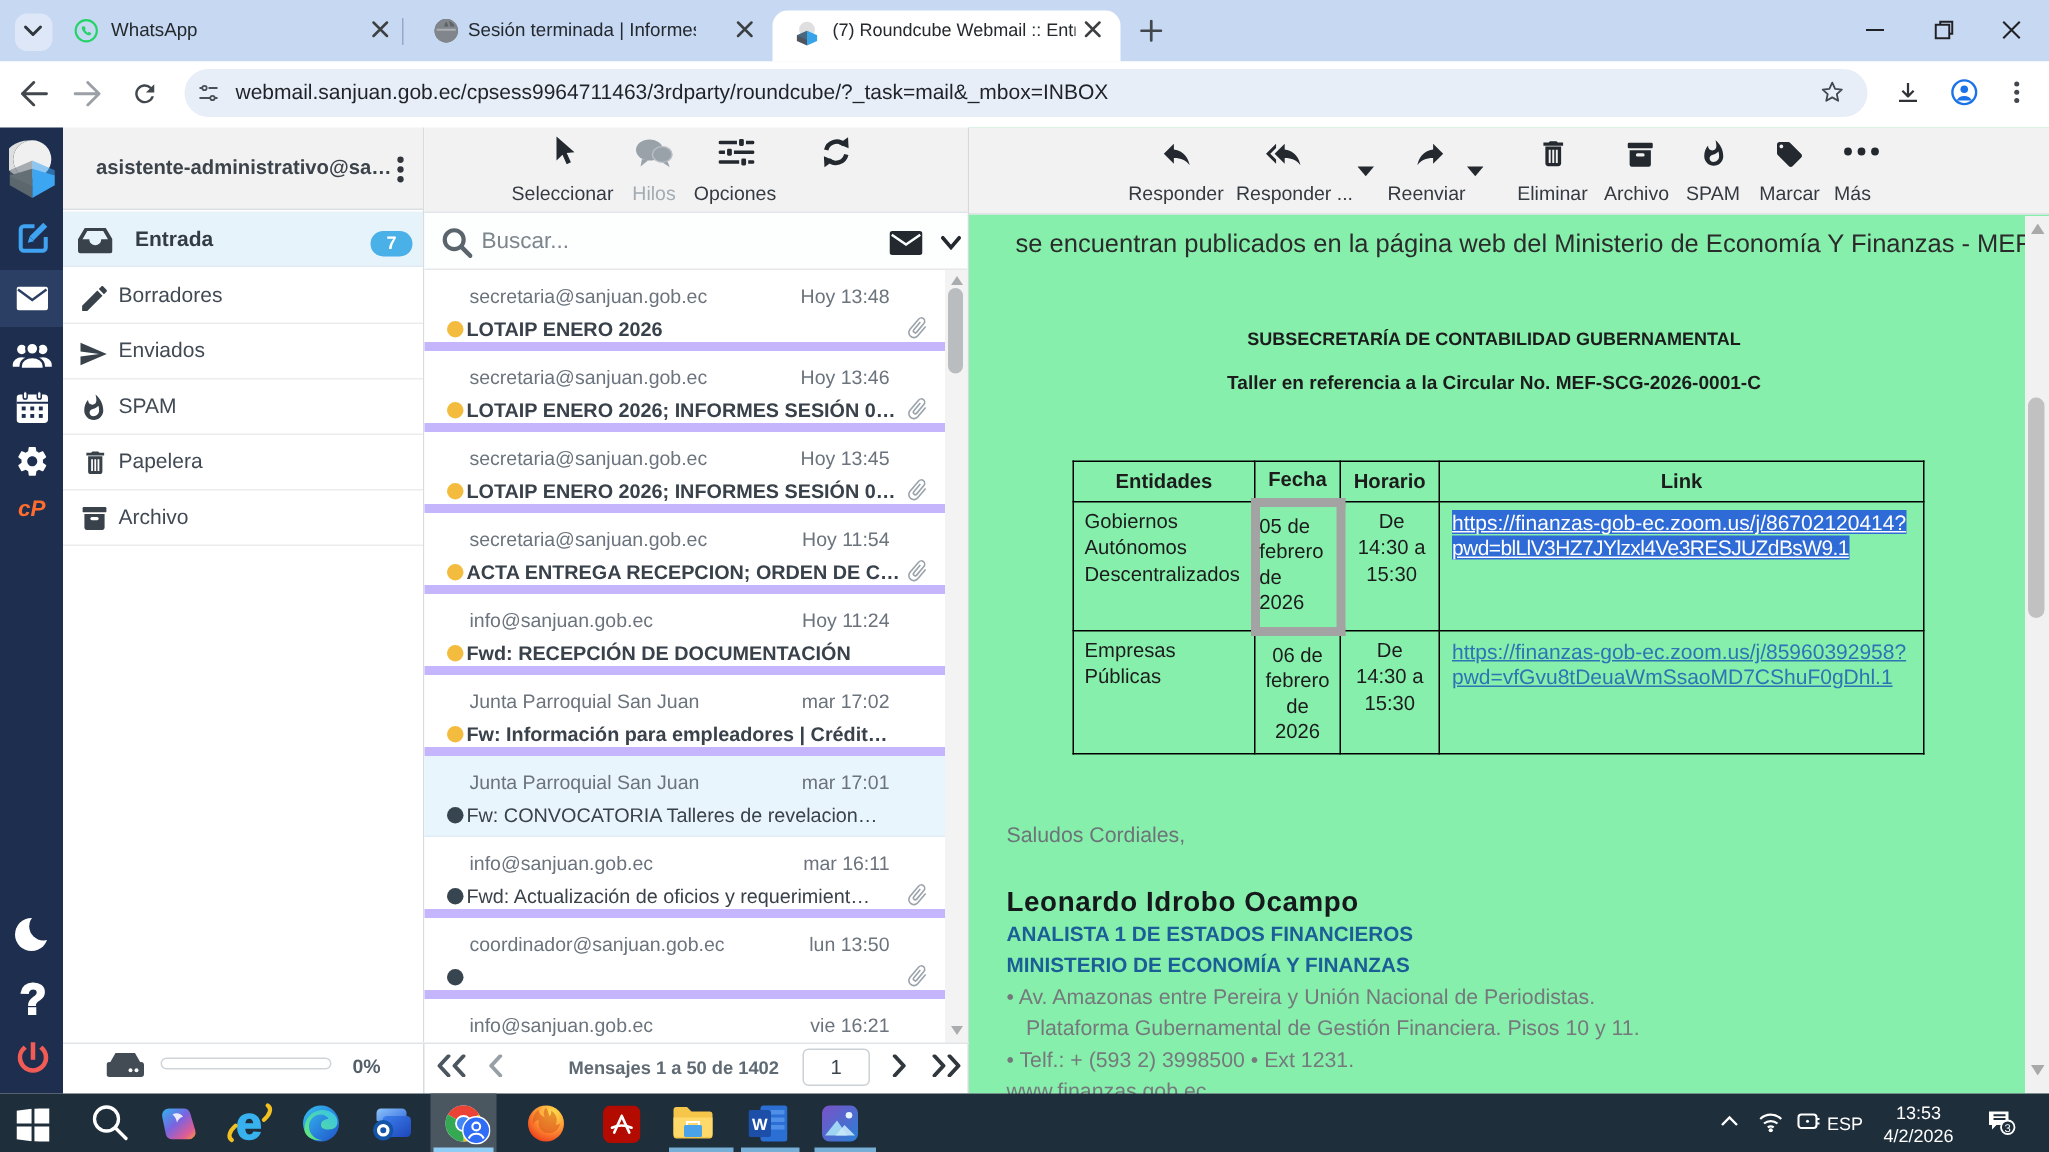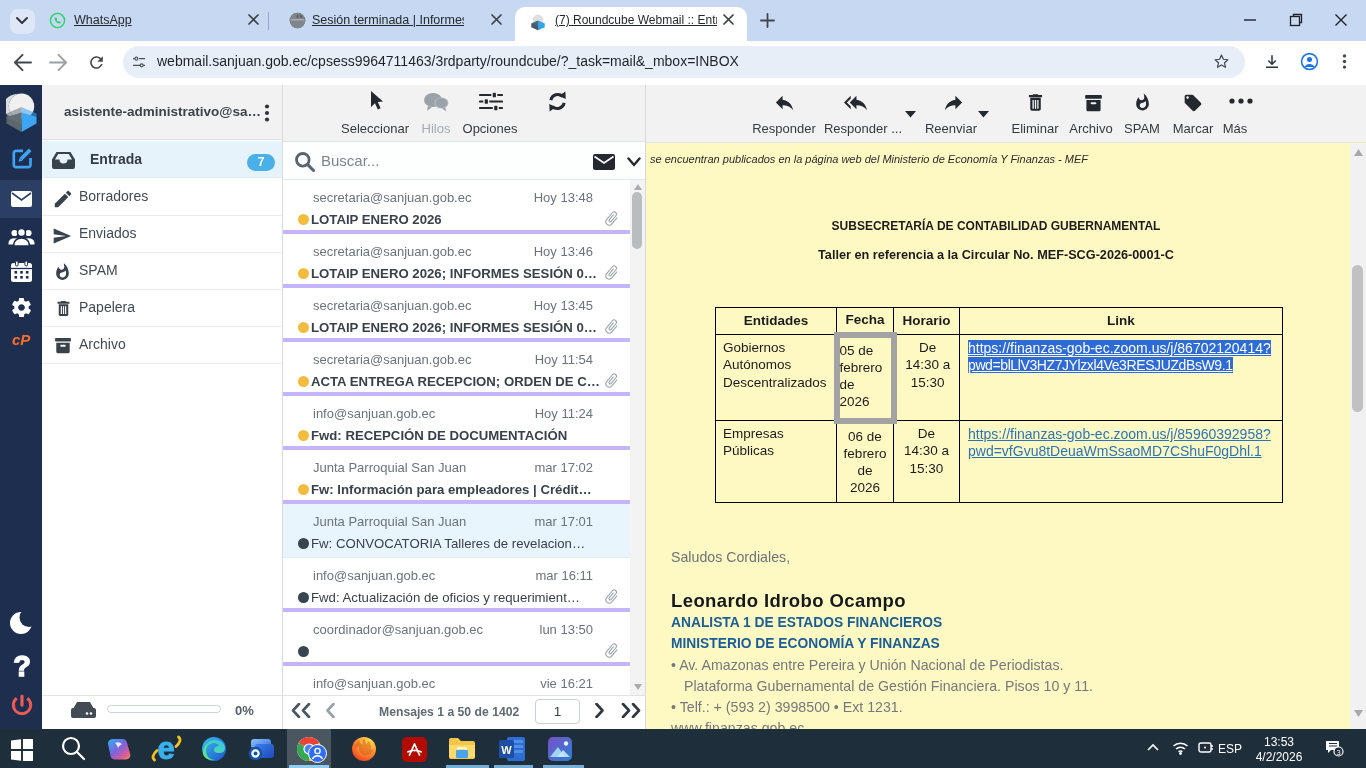--- a/index.html
+++ b/index.html
@@ -2,47 +2,47 @@
 <html><head>
 <meta charset="utf-8">
 <style>
 * { margin:0; padding:0; box-sizing:border-box; }
 html,body { width:1366px; height:768px; overflow:hidden; font-family:"Liberation Sans", sans-serif; }
 .abs { position:absolute; }
 #stage { position:relative; width:1366px; height:768px; background:#fff; }
 
 
 #tabstrip { left:0; top:0; width:1366px; height:41px; background:#c7d8f2; }
-.tab-txt { font-size:12.5px; color:#24292e;text-decoration:underline; }
+.tab-txt { font-size:12.5px; color:#24292e; }
 #activetab { left:515px; top:7px; width:232px; height:34px; background:#fff; border-radius:10px 10px 0 0; }
 #toolbar { left:0; top:41px; width:1366px; height:44px; background:#fff; }
 #omnibox { left:123px; top:46px; width:1122px; height:32px; background:#e8eef8; border-radius:16px; }
 .urltxt { font-size:14px; color:#1f2328; }
 
 
 #taskmenu { left:0; top:85px; width:42px; height:644px; background:#1d2e4e; }
 #taskmail { left:0; top:180px; width:42px; height:38px; background:#2a3f63; }
 #folderpane { left:42px; top:85px; width:241px; height:644px; background:#fff; border-right:1px solid #d8dcdf; }
 #fp-head { left:0; top:0; width:240px; height:55px; background:#f2f2f2; border-bottom:1px solid #dcdfe2; }
 .fname { font-size:14px; color:#414a54; }
 .frow { position:absolute; left:0; width:240px; height:37px; border-bottom:1px solid #ececec; }
 #listpane { left:283px; top:85px; width:363px; height:644px; background:#fff; border-right:1px solid #d5d9dc; }
 #lp-toolbar { left:0; top:0; width:362px; height:57px; background:#f2f2f3; border-bottom:1px solid #e2e5e7; }
 #lp-search { left:0; top:57px; width:362px; height:38px; background:#fdfefe; border-bottom:1px solid #e6e8ea; }
 .tb-label { position:absolute; font-size:13px; color:#343a40; text-align:center; }
-.mrow { position:absolute; left:0; width:347px; height:54px; border-bottom:4px solid #c4b5fd; background:#fff; }
+.mrow { position:absolute; left:0; width:347px; height:54px; border-bottom:6px solid #c4b5fd; background:#fff; }
 .msender { position:absolute; left:30px; top:10px; font-size:13px; color:#6b737c; }
 .mdate { position:absolute; right:37px; top:10px; font-size:13px; color:#6b737c; }
 .msubj { position:absolute; left:28px; top:32px; font-size:13.2px; color:#39414a; white-space:nowrap; overflow:hidden; max-width:292px; }
 .bold { font-weight:bold; }
 .dot { position:absolute; left:15px; top:34px; width:11px; height:11px; border-radius:50%; }
 .dotun { background:#f4bc3f; }
 .dotrd { background:#36454f; }
 .clip { position:absolute; right:10px; top:29px; }
-#mailview { left:646px; top:85px; width:720px; height:644px; background:#fef9c3; }
+#mailview { left:646px; top:85px; width:720px; height:644px; background:#86efac; }
 #mv-toolbar { left:0; top:0; width:720px; height:58px; background:#f2f2f3; border-bottom:1px solid #dfe3e6; }
 #footerbar { left:42px; top:695px; width:604px; height:34px; background:#fff; border-top:1px solid #e1e4e6; }
 
 
 #taskbar { left:0; top:729px; width:1366px; height:39px; background:#1f2e3b; }
 .tray { color:#fff; font-size:12px; }
 .underl { position:absolute; top:765px; height:3px; width:40px; background:#76aed6; }
 </style>
 </head>
 <body>
@@ -431,21 +431,21 @@
         <path d="M21.41 11.58l-9-9C12.05 2.22 11.55 2 11 2H4c-1.1 0-2 .9-2 2v7c0 .55.22 1.05.59 1.42l9 9c.36.36.86.58 1.41.58.55 0 1.05-.22 1.41-.59l7-7c.37-.36.59-.86.59-1.41 0-.55-.23-1.06-.59-1.42zM5.5 7C4.67 7 4 6.33 4 5.5S4.67 4 5.5 4 7 4.67 7 5.5 6.33 7 5.5 7z" fill="#23292f"></path>
       </svg>
   <div class="tb-label" style="left:517px;top:36px;width:60px;">Marcar</div>
   <svg class="abs" style="left:583px;top:13px" width="24" height="6" viewBox="0 0 24 6">
         <circle cx="3" cy="3" r="2.6" fill="#23292f"></circle>
         <circle cx="12" cy="3" r="2.6" fill="#23292f"></circle>
         <circle cx="21" cy="3" r="2.6" fill="#23292f"></circle>
       </svg>
   <div class="tb-label" style="left:564px;top:36px;width:50px;">Más</div>
 
-  <div class="abs" style="left:4px;top:68px;font-size:11px;color:#2b2b2b;font-style:italic;">se encuentran publicados en la página web del Ministerio de Economía Y Finanzas - MEF</div>
+  <div class="abs" style="left:31px;top:68px;font-size:17px;color:#2b2b2b;">se encuentran publicados en la página web del Ministerio de Economía Y Finanzas - MEF</div>
   <div class="abs" style="left:0;top:134px;width:700px;text-align:center;font-size:12px;font-weight:bold;color:#1c1c1c;">SUBSECRETARÍA DE CONTABILIDAD GUBERNAMENTAL</div>
   <div class="abs" style="left:0;top:163px;width:700px;text-align:center;font-size:12.7px;font-weight:bold;color:#1c1c1c;">Taller en referencia a la Circular No. MEF-SCG-2026-0001-C</div>
 
   <table style="position:absolute;left:69px;top:222px;border-collapse:collapse;font-size:13.5px;line-height:17.3px;color:#1c1c1c;table-layout:fixed;width:567px;">
     <tbody>
           <tr style="height:27px;">
       <td style="border:1px solid #000;width:121px;text-align:center;font-weight:bold;vertical-align:middle;">Entidades</td>
       <td style="border:1px solid #000;width:57px;text-align:center;font-weight:bold;vertical-align:middle;">Fecha</td>
       <td style="border:1px solid #000;width:66px;text-align:center;font-weight:bold;vertical-align:middle;">Horario</td>
       <td style="border:1px solid #000;width:323px;text-align:center;font-weight:bold;vertical-align:middle;">Link</td>

